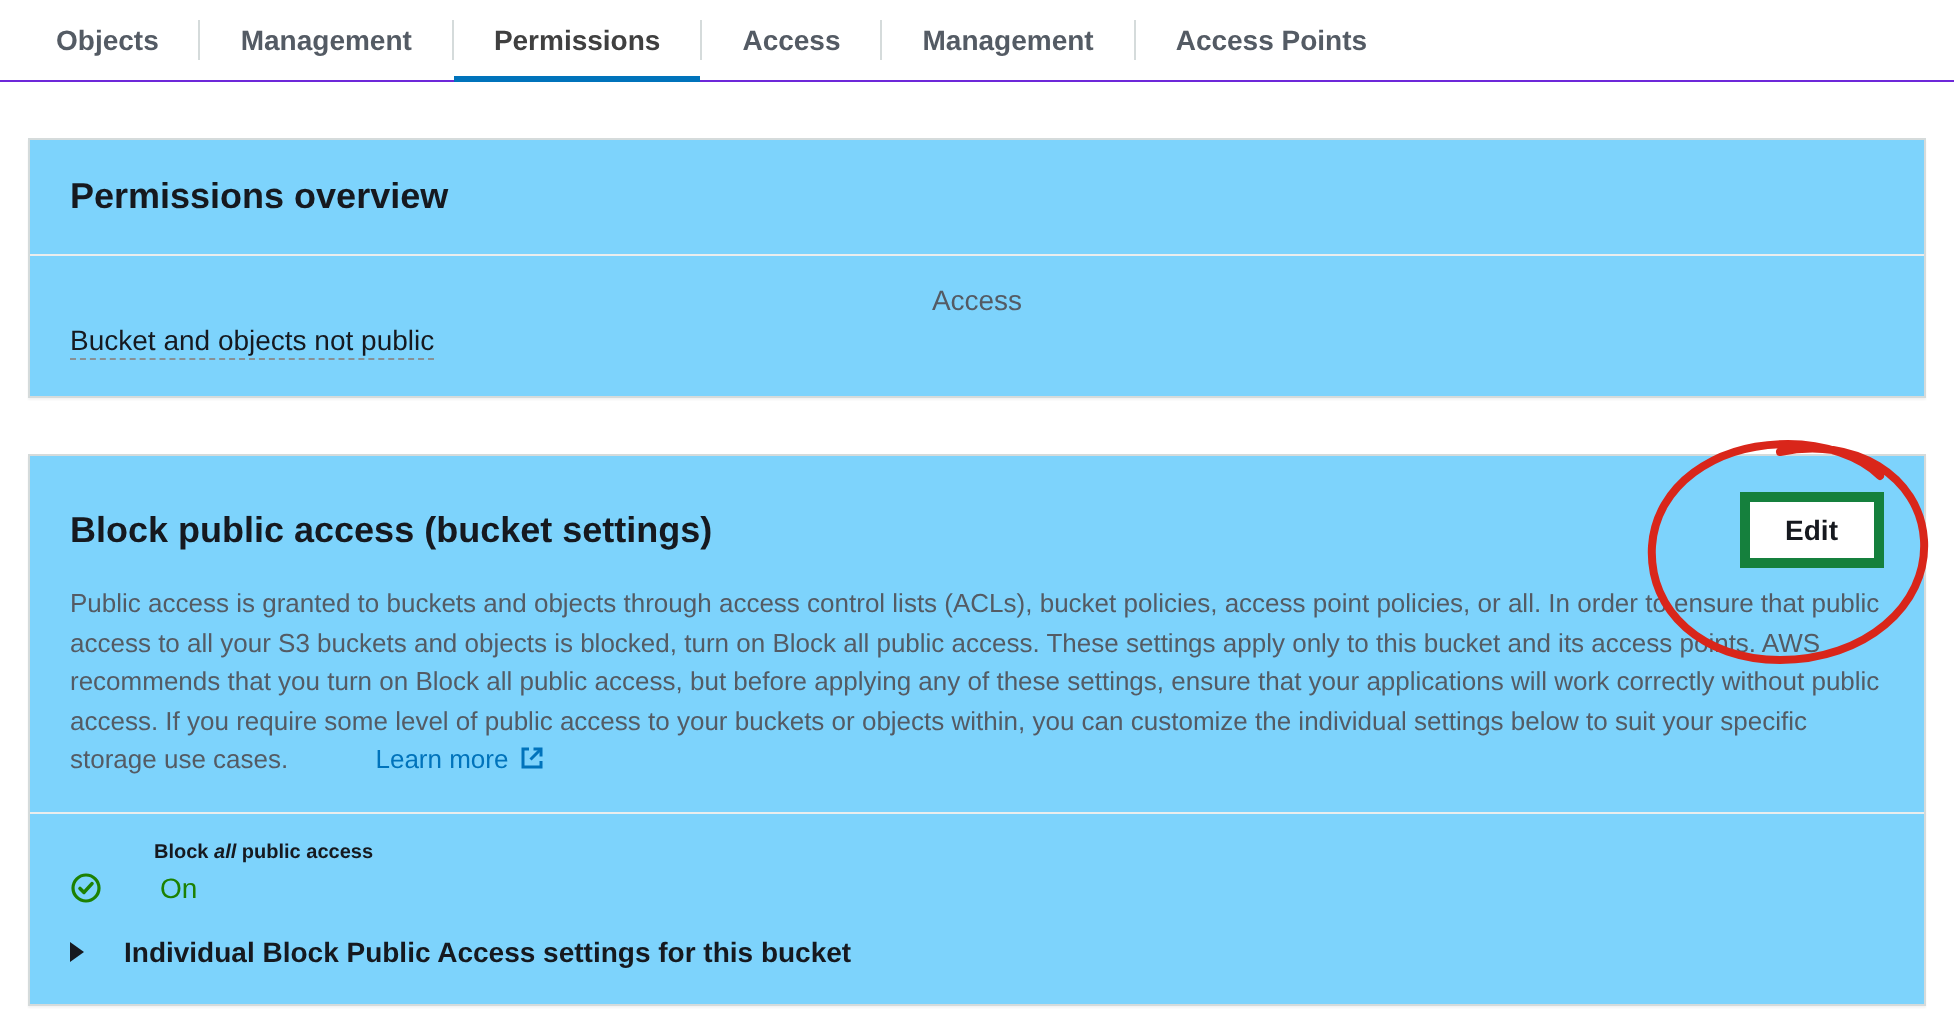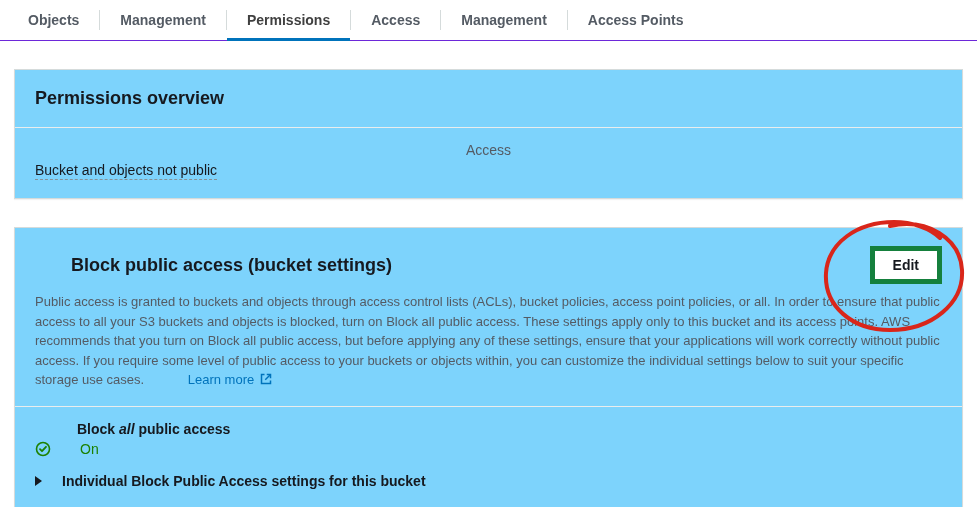--- a/index.html
+++ b/index.html
@@ -18,21 +18,21 @@
     
     .kv-label { color:#545b64; font-size:14px; margin-bottom:4px;text-align:center; }
     .kv-value { color:#16191f; font-size:14px; border-bottom: 1px dashed #879196; display:inline-block; padding-bottom:1px; }
     
     .edit-btn { border:5px solid #15803d; background:#fff; color:#16191f; font-weight:700; padding:6px 18px; cursor:pointer; font-size:14px; }
     
     .desc { color:#545b64; font-size:13px; line-height:1.5; margin-top:8px; max-width: 920px;}
     .learn-link { color:#0073bb; cursor:pointer;padding-left:40px; }
     .ext-icon { width:12px; height:12px; display:inline-block; vertical-align:-1px; margin-left:2px; }
     
-    .bpa-title { font-weight:700; font-size:14px;padding-left:42px; }
+    .bpa-title { font-weight:700; font-size:10px;padding-left:42px; }
     .bpa-title em { font-style: italic; font-weight:700; }
     .status-row { display:flex; align-items:center; gap:6px; margin-top:4px; }
     .status-icon { width:16px; height:16px; }
     .status-on { color:#1d8102; font-size:14px;margin-left:23px; }
     
     .expander { display:flex; align-items:center; gap:8px; margin-top:16px; cursor:pointer; }
     .expander .tri { width:0; height:0; border-left:7px solid #16191f; border-top:5px solid transparent; border-bottom:5px solid transparent; }
     .expander .label { font-weight:700; font-size:14px; color:#16191f;padding-left:12px; }
     
     .annotation { position:absolute; pointer-events:none; }
@@ -59,21 +59,21 @@
     <div class="panel-title">Permissions overview</div>
   </div>
   <div class="panel-body">
     <div class="kv-label">Access</div>
     <span class="kv-value">Bucket and objects not public</span>
   </div>
 </div>
 
 <div class="panel" style="position:relative;">
   <div class="panel-header" style="border-bottom:none; padding-bottom:0; align-items:center;">
-    <div style="flex:1;margin-left:36px;">
+    <div style="flex:1;">
       <div class="panel-title">Block public access (bucket settings)</div>
     </div>
     <button class="edit-btn">Edit</button>
   </div>
   <div style="padding: 0 20px 16px 20px; border-bottom:1px solid #eaeded;">
     <p class="desc">
       <span>Public access is granted to buckets and objects through access control lists (ACLs), bucket policies, access point policies, or all. In order to ensure that public access to all your S3 buckets and objects is blocked, turn on Block all public access. These settings apply only to this bucket and its access points. AWS recommends that you turn on Block all public access, but before applying any of these settings, ensure that your applications will work correctly without public access. If you require some level of public access to your buckets or objects within, you can customize the individual settings below to suit your specific storage use cases. </span>
       <a class="learn-link">
         <span>Learn more</span>
         <svg class="ext-icon" viewBox="0 0 16 16" fill="none" stroke="#0073bb" stroke-width="2">

